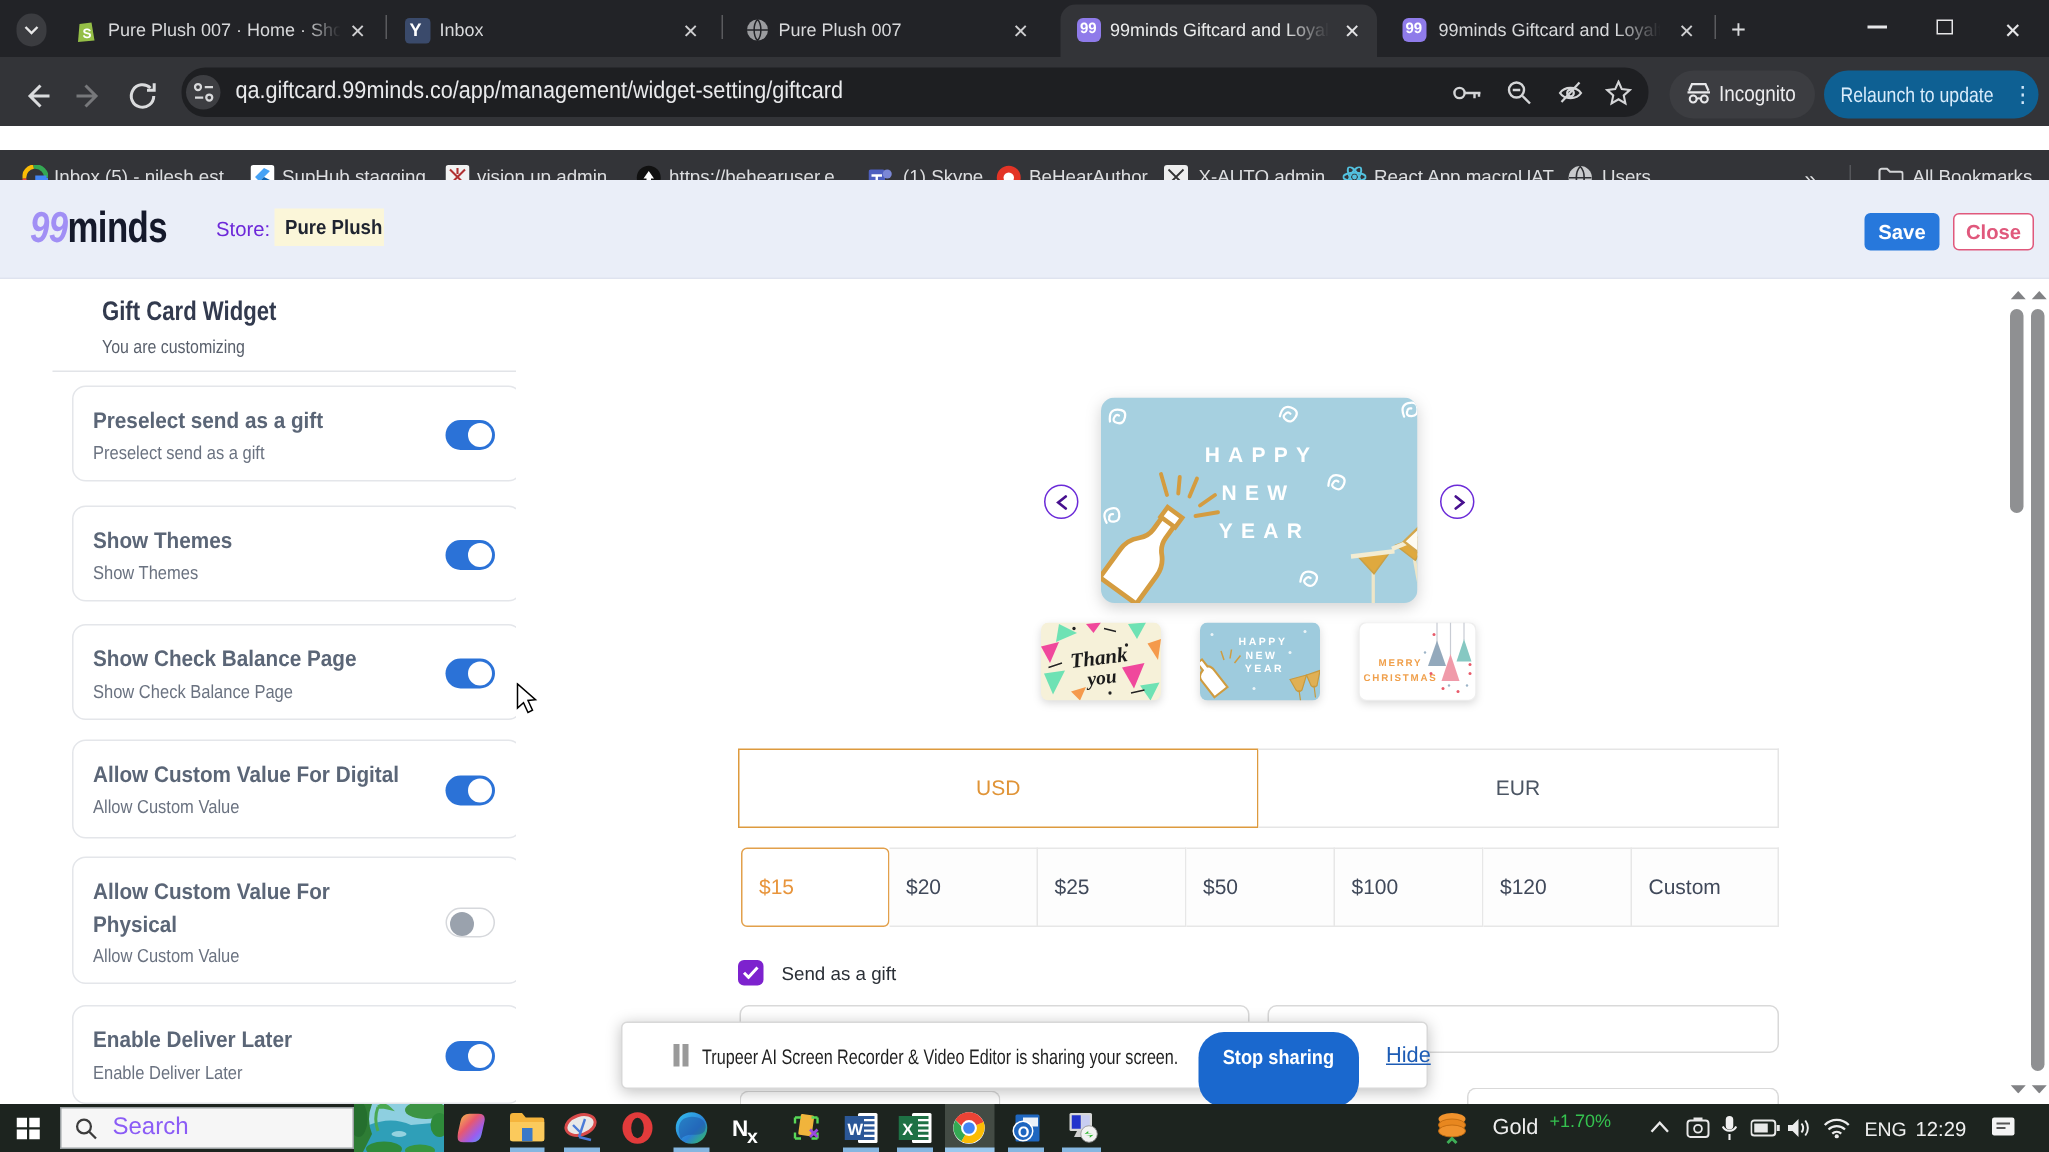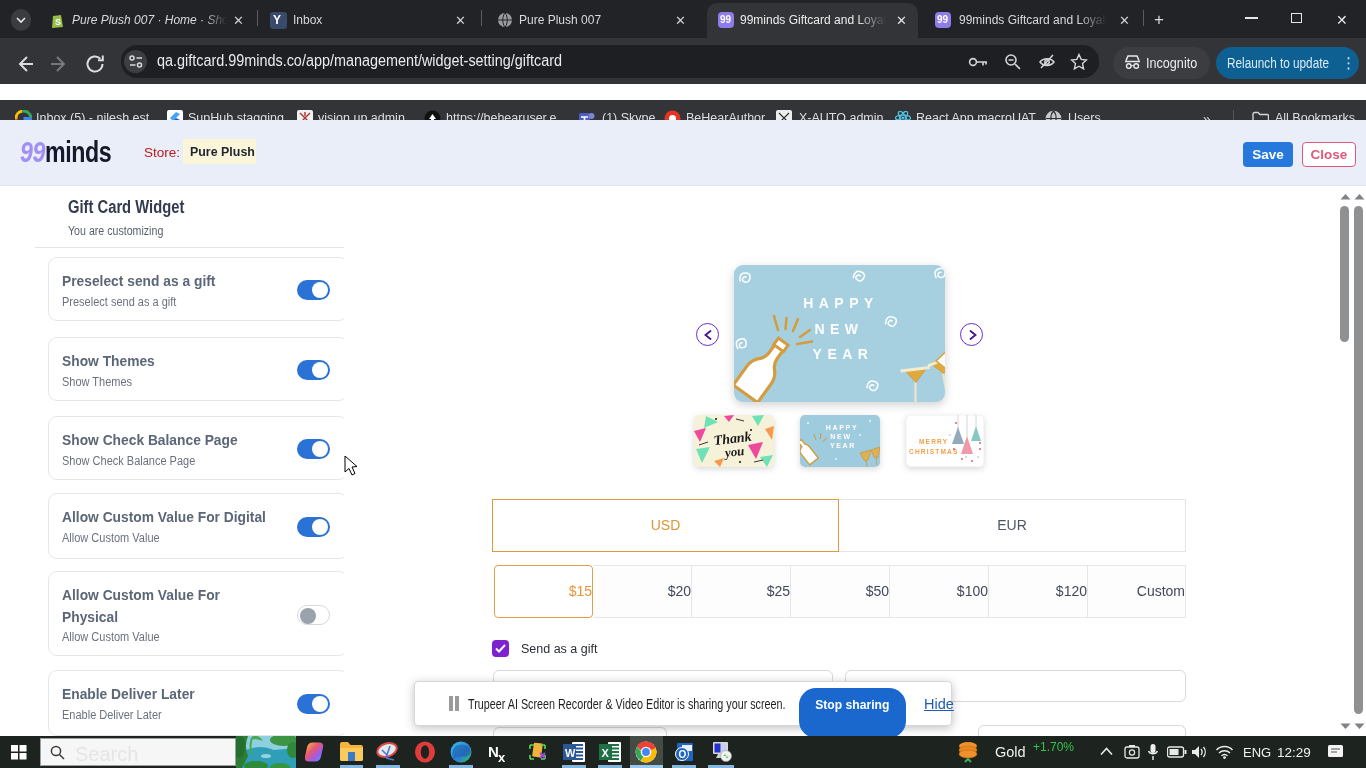--- a/index.html
+++ b/index.html
@@ -25,40 +25,40 @@
   #sidebar { left:0; top:186px; width:343px; height:704px; background:#fff; border-right:1px solid #d8dadf;margin-left:35px; }
   .scard { position:absolute; left:13px; width:300px; background:#fff; border:1px solid #e4e6ea; border-radius:9px; }
   .sctitle { position:absolute; left:27px; font-size:15px; font-weight:bold; color:#5b6677; transform:scaleX(0.92); transform-origin:0 0; white-space:nowrap; }
   .scsub { position:absolute; left:27px; font-size:12.5px; color:#6a7280; transform:scaleX(0.88); transform-origin:0 0; white-space:nowrap; }
   .tog { position:absolute; left:262px; width:33px; height:20px; border-radius:10px; background:#2b72d7; }
   .tog::after { content:""; position:absolute; right:2px; top:2px; width:16px; height:16px; border-radius:8px; background:#fff; }
   .togoff { background:#fff; border:1px solid #d6d8dc; }
   .togoff::after { left:2px; right:auto; top:1.5px; background:#9aa2ad; }
 
   
-  .pricebtn { position:absolute; top:379px; height:53px; border:1px solid #e7e7e7; background:#fdfdfd; color:#40495a; font-size:14px; text-align:right; line-height:51px; }
+  .pricebtn { position:absolute; top:379px; height:53px; border:1px solid #e7e7e7; background:#fdfdfd; color:#40495a; font-size:14px; text-align:left; line-height:51px;padding-left:11px; }
 
   
   #taskbar { left:0; top:736px; width:1366px; height:32px; background:#1d241f; }
 </style>
 </head>
 <body>
 <div id="stage">
 
   <div class="abs" id="tabstrip">
     <div class="abs" style="left:11px;top:9px;width:20px;height:22px;background:#3b3c40;border-radius:12px;"></div>
     <svg class="abs" style="left:15px;top:16px" width="12" height="8">
         <path d="M2 2 L6 6 L10 2" stroke="#e8e8e8" stroke-width="1.6" fill="none"></path>
       </svg>
 
     <svg class="abs" style="left:50px;top:12px" width="15" height="17">
         <path d="M3 4 L11 3 L13 15 L2 16 Z" fill="#95BF47"></path>
         <text x="5" y="13" font-size="9" fill="#fff" font-weight="bold">S</text>
       </svg>
-    <div class="tabtitle" style="left:72px;width:155px;font-style:italic;-webkit-mask-image:linear-gradient(90deg,#000 85%,transparent);">Pure Plush 007 · Home · Sho</div>
+    <div class="tabtitle" style="left:72px;width:155px;-webkit-mask-image:linear-gradient(90deg,#000 85%,transparent);">Pure Plush 007 · Home · Sho</div>
     <div class="tabx" style="left:233px;">✕</div>
     <div class="tabsep" style="left:257px;"></div>
 
     <div class="abs" style="left:270px;top:12px;width:17px;height:17px;background:#3a4a6b;border-radius:3px;"></div>
     <div class="abs" style="left:273px;top:13px;font-size:12px;color:#fff;font-weight:bold;">Y</div>
     <div class="tabtitle" style="left:293px;">Inbox</div>
     <div class="tabx" style="left:455px;">✕</div>
     <div class="tabsep" style="left:481px;"></div>
 
     <svg class="abs" style="left:497px;top:12px" width="16" height="16">
@@ -195,21 +195,21 @@
     <div class="bktxt" style="left:1203px;font-size:14px;">»</div>
     <div class="abs" style="left:1233px;top:10px;width:1px;height:18px;background:#55565a;"></div>
     <svg class="abs" style="left:1252px;top:11px" width="17" height="15">
         <path d="M1 3 a1.5 1.5 0 0 1 1.5-1.5 H6 l2 2 H15 a1.5 1.5 0 0 1 1.5 1.5 V12 a1.5 1.5 0 0 1 -1.5 1.5 H2.5 A1.5 1.5 0 0 1 1 12 Z" fill="none" stroke="#d4d5d7" stroke-width="1.4"></path>
       </svg>
     <div class="bktxt" style="left:1275px;">All Bookmarks</div>
   </div>
 
   <div class="abs" id="appheader">
     <div class="abs" style="left:20px;top:16px;font-size:29px;font-weight:bold;letter-spacing:-0.5px;transform:scaleX(0.8);transform-origin:0 0;white-space:nowrap;"><span style="color:#a18ff5;font-style:italic;">99</span><span style="color:#15192b;">minds</span></div>
-    <div class="abs" style="left:144px;top:25px;font-size:13.5px;color:#b91c1c;">Store:</div>
+    <div class="abs" style="left:144px;top:25px;font-size:13.5px;color:#6d28d9;">Store:</div>
     <div class="abs" style="left:183px;top:19px;width:73px;background:#fbf6d9;padding:5px 0 5px 7px;font-size:13.5px;font-weight:bold;color:#1f2430;box-sizing:border-box;white-space:nowrap;overflow:visible;"><span style="display:inline-block;transform:scaleX(0.92);transform-origin:0 0;">Pure Plush</span></div>
     <div class="abs" style="left:1243px;top:22px;width:50px;height:25px;background:#2778dc;border-radius:4px;color:#fff;font-size:13.5px;font-weight:bold;text-align:center;line-height:25px;">Save</div>
     <div class="abs" style="left:1302px;top:22px;width:54px;height:25px;background:#fff;border:1px solid #e0587c;border-radius:4px;color:#e0587c;font-size:13.5px;font-weight:bold;text-align:center;line-height:23px;">Close</div>
   </div>
 
   <div class="abs" id="sidebar">
     <div class="abs" style="left:33px;top:11px;font-size:18px;font-weight:bold;color:#323a4e;transform:scaleX(0.82);transform-origin:0 0;white-space:nowrap;">Gift Card Widget</div>
     <div class="abs" style="left:33px;top:38px;font-size:12.5px;color:#585f6b;transform:scaleX(0.85);transform-origin:0 0;white-space:nowrap;">You are customizing</div>
     <div class="abs" style="left:0;top:61px;width:343px;height:1px;background:#e2e4e8;"></div>
 
@@ -447,21 +447,21 @@
         <rect x="8.5" y="0" width="7" height="6.5" fill="#fff"></rect>
         <rect x="0" y="8" width="7" height="6.5" fill="#fff"></rect>
         <rect x="8.5" y="8" width="7" height="6.5" fill="#fff"></rect>
       </svg>
 
     <div class="abs" style="left:40px;top:2px;width:196px;height:28px;background:#f6f6f6;border:1px solid #9aa0a2;"></div>
     <svg class="abs" style="left:50px;top:9px" width="15" height="15">
         <circle cx="6" cy="6" r="4.6" fill="none" stroke="#3c3c3c" stroke-width="1.5"></circle>
         <path d="M9.5 9.5 L14 14" stroke="#3c3c3c" stroke-width="1.5"></path>
       </svg>
-    <div class="abs" style="left:75px;top:7px;font-size:20px;color:#e5e5e5;">Search</div>
+    <div class="abs" style="left:75px;top:7px;font-size:16px;color:#8b5cf6;">Search</div>
 
     <svg class="abs" style="left:236px;top:0" width="60" height="32" viewBox="0 0 60 32">
       <rect width="60" height="32" fill="#8ecfe0"></rect>
       <path d="M10 14 Q25 8 38 14 L60 12 V32 H0 V20 Z" fill="#2f9fb8"></path>
       <path d="M0 0 H12 Q8 10 12 20 L6 32 H0 Z" fill="#2e7d35"></path>
       <ellipse cx="3" cy="10" rx="6" ry="12" fill="#256f2e"></ellipse>
       <ellipse cx="48" cy="4" rx="14" ry="6" fill="#3c9444"></ellipse>
       <ellipse cx="57" cy="14" rx="6" ry="8" fill="#2e8a3a"></ellipse>
       <ellipse cx="20" cy="30" rx="12" ry="5" fill="#2e8a3a"></ellipse>
       <ellipse cx="44" cy="31" rx="10" ry="4" fill="#36953f"></ellipse>

